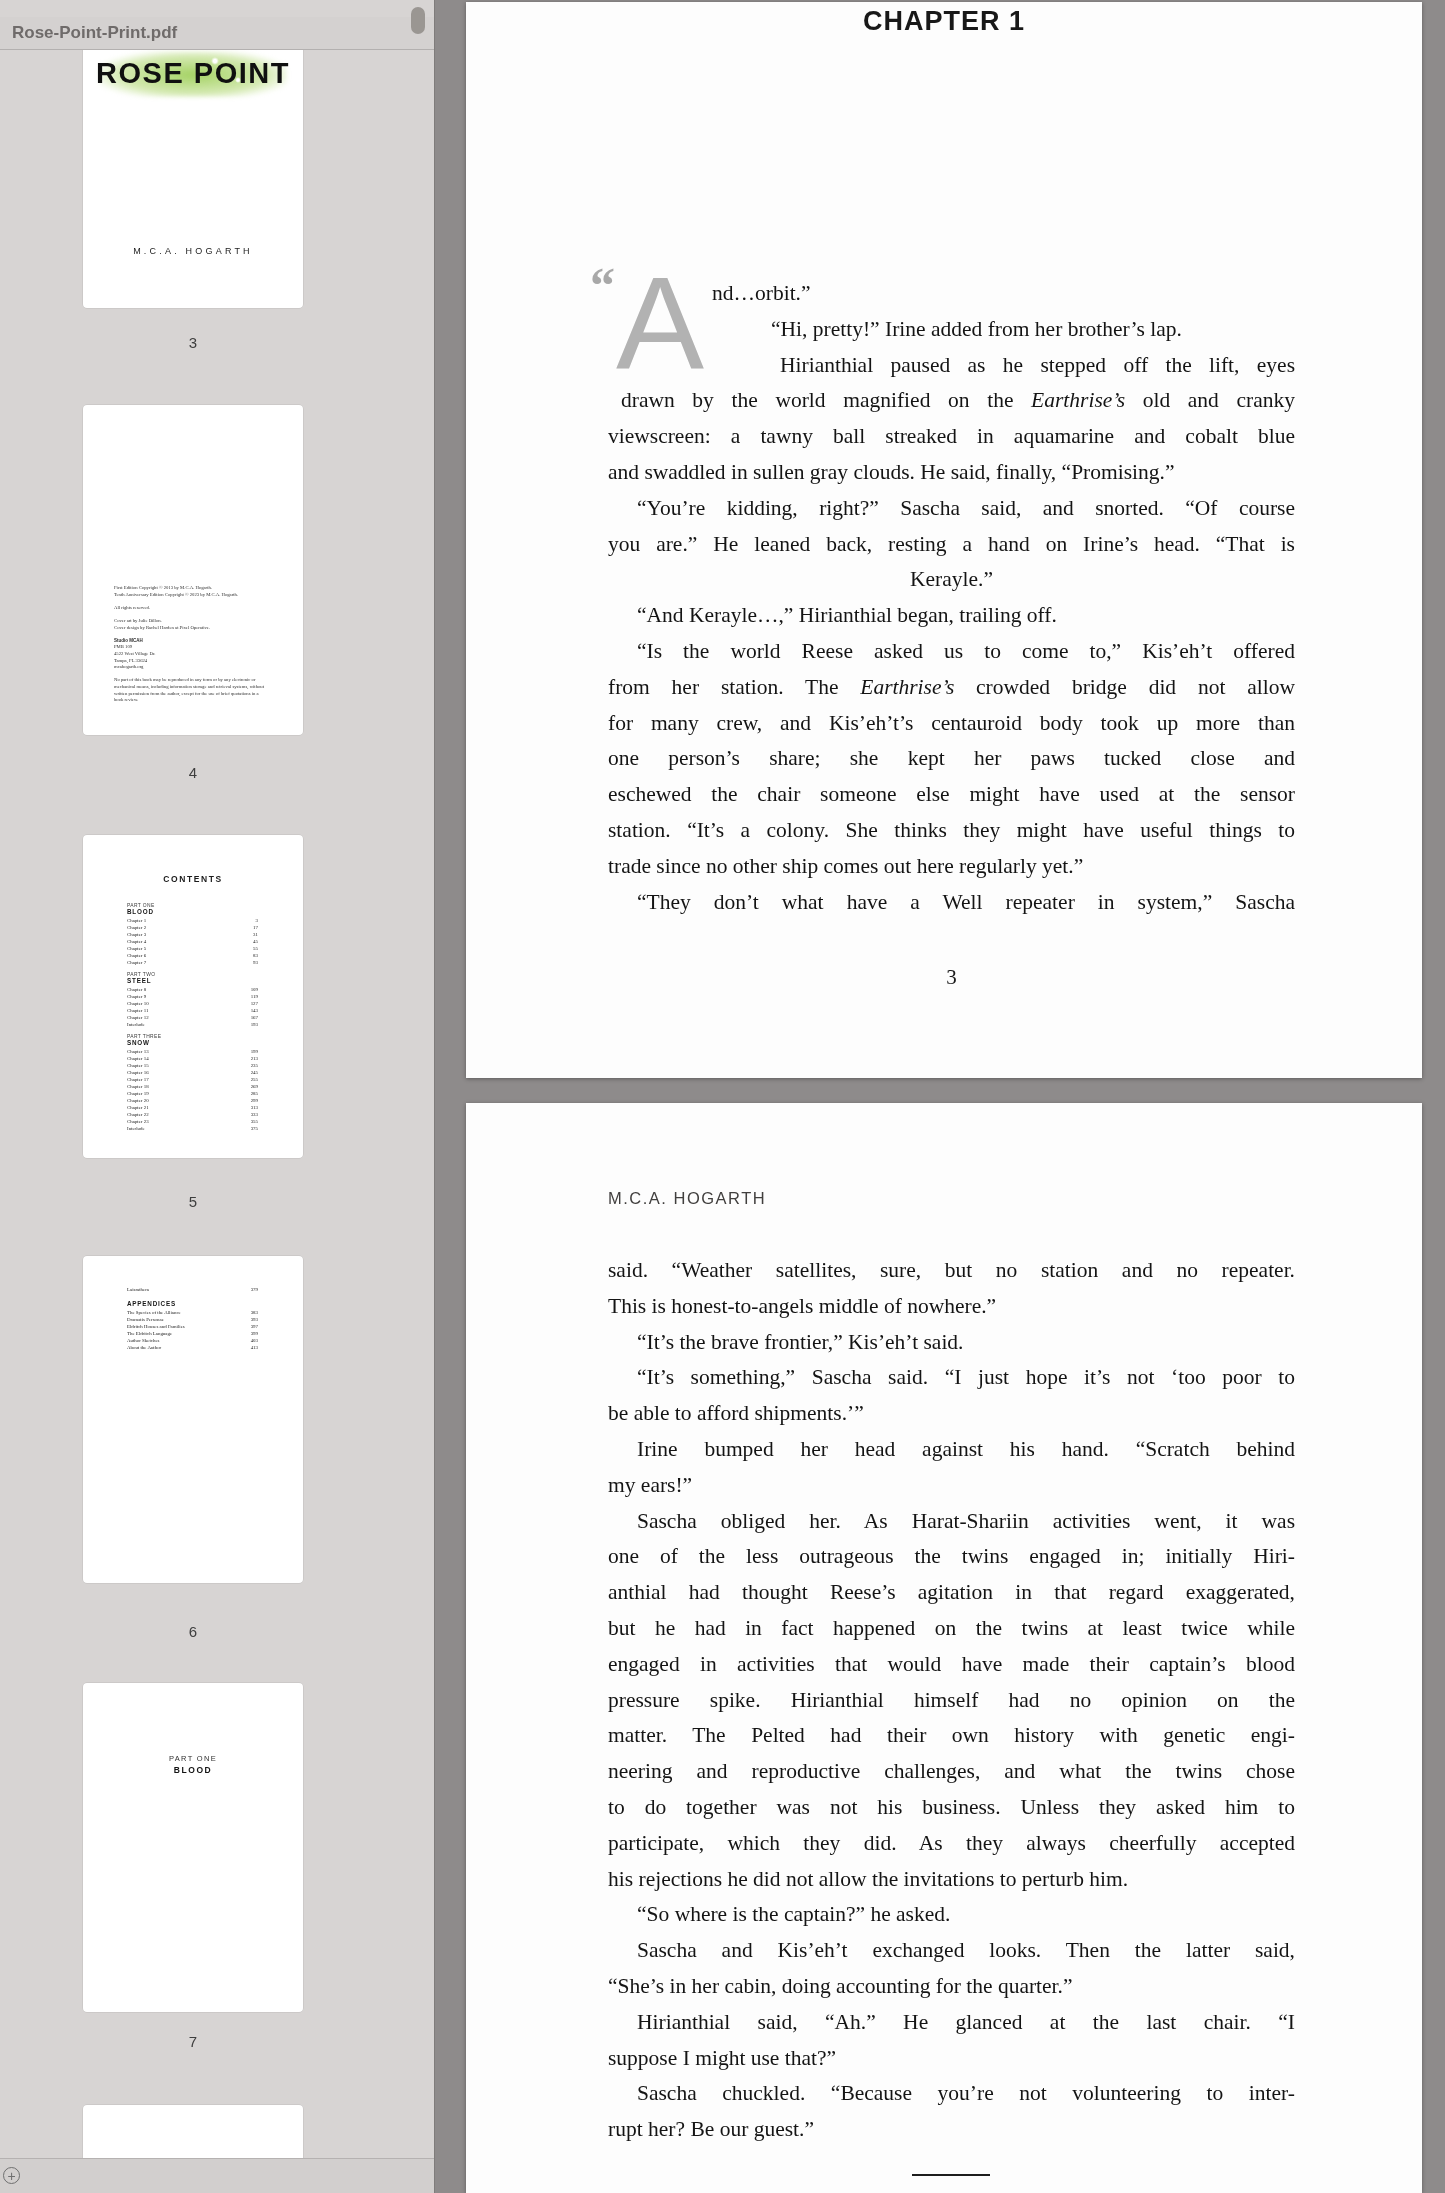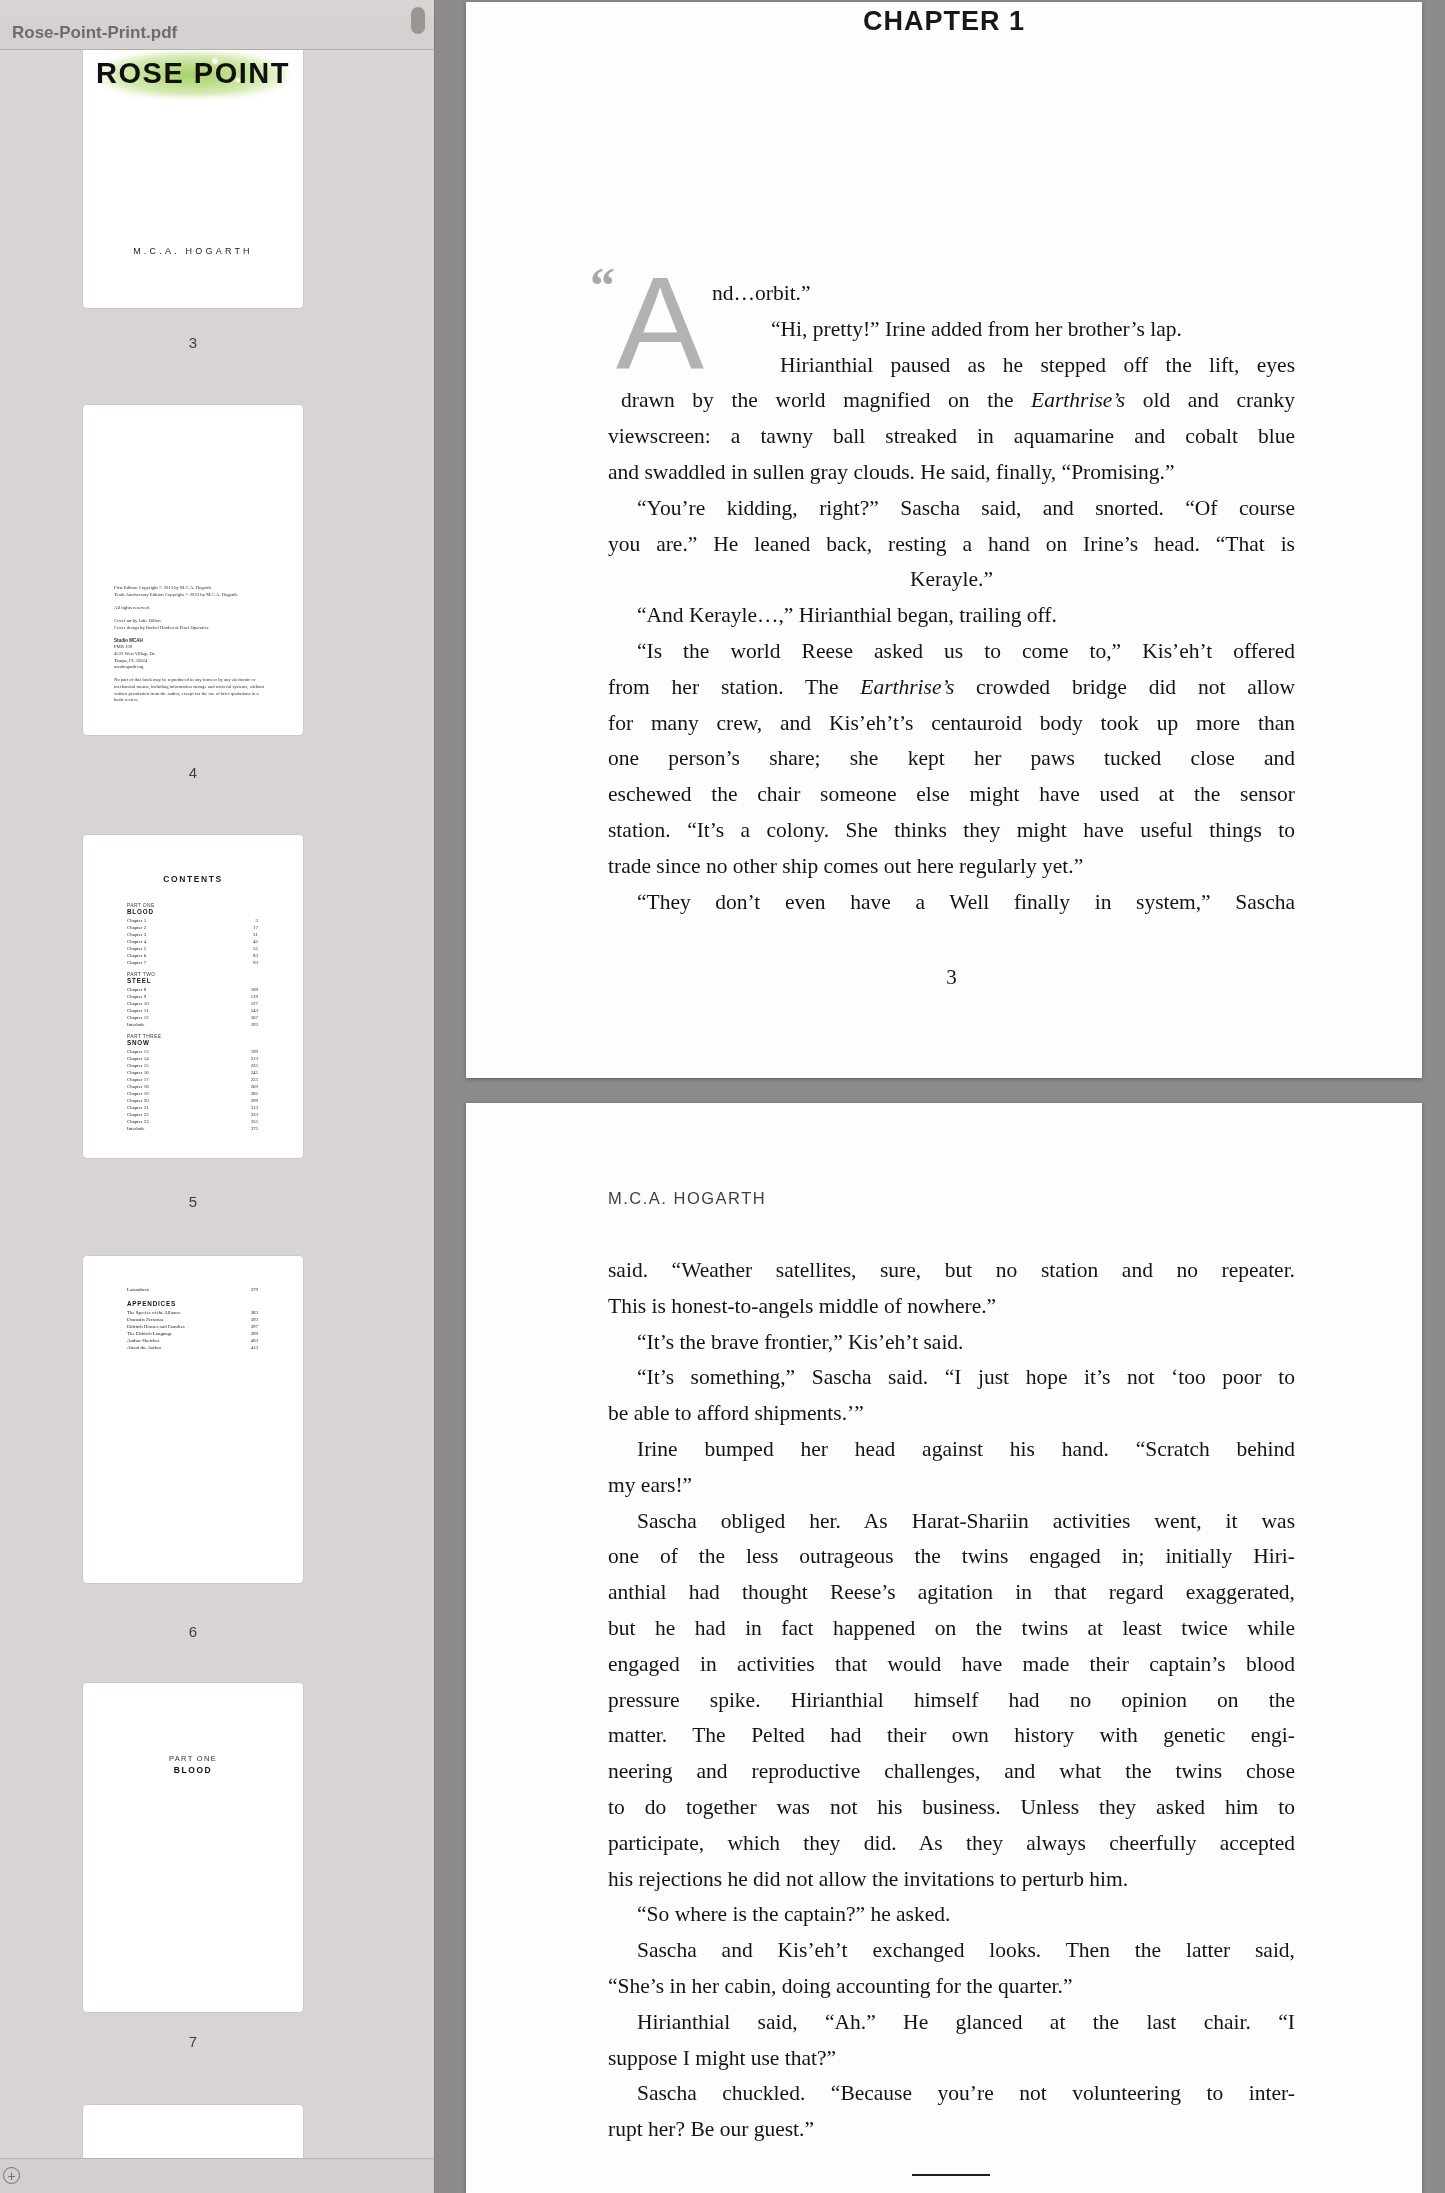--- a/index.html
+++ b/index.html
@@ -320,21 +320,21 @@
         <div class="bl j" style="margin-left: 0px;">you are.” He leaned back, resting a hand on Irine’s head. “That is</div>
         <div class="bl" style="margin-left: 0px; text-align: center;">Kerayle.”</div>
         <div class="bl" style="margin-left: 29px;">“And Kerayle…,” Hirianthial began, trailing off.</div>
         <div class="bl j" style="margin-left: 29px;">“Is the world Reese asked us to come to,” Kis’eh’t offered</div>
         <div class="bl j" style="margin-left: 0px;">from her station. The <i>Earthrise’s</i> crowded bridge did not allow</div>
         <div class="bl j" style="margin-left: 0px;">for many crew, and Kis’eh’t’s centauroid body took up more than</div>
         <div class="bl j" style="margin-left: 0px;">one person’s share; she kept her paws tucked close and</div>
         <div class="bl j" style="margin-left: 0px;">eschewed the chair someone else might have used at the sensor</div>
         <div class="bl j" style="margin-left: 0px;">station. “It’s a colony. She thinks they might have useful things to</div>
         <div class="bl" style="margin-left: 0px;">trade since no other ship comes out here regularly yet.”</div>
-        <div class="bl j" style="margin-left: 29px;">“They don’t even have a Well finally in system,” Sascha</div>
+        <div class="bl j" style="margin-left: 29px;">“They don’t what have a Well repeater in system,” Sascha</div>
       </div>
     <div class="page-number">3</div>
   </div>
 
   <div class="page page2">
     <div class="running-header">M.C.A. HOGARTH</div>
     <div class="body-block p2-body" id="p2-body">
         <div class="bl j" style="margin-left: 0px;">said. “Weather satellites, sure, but no station and no repeater.</div>
         <div class="bl" style="margin-left: 0px;">This is honest-to-angels middle of nowhere.”</div>
         <div class="bl" style="margin-left: 29px;">“It’s the brave frontier,” Kis’eh’t said.</div>

